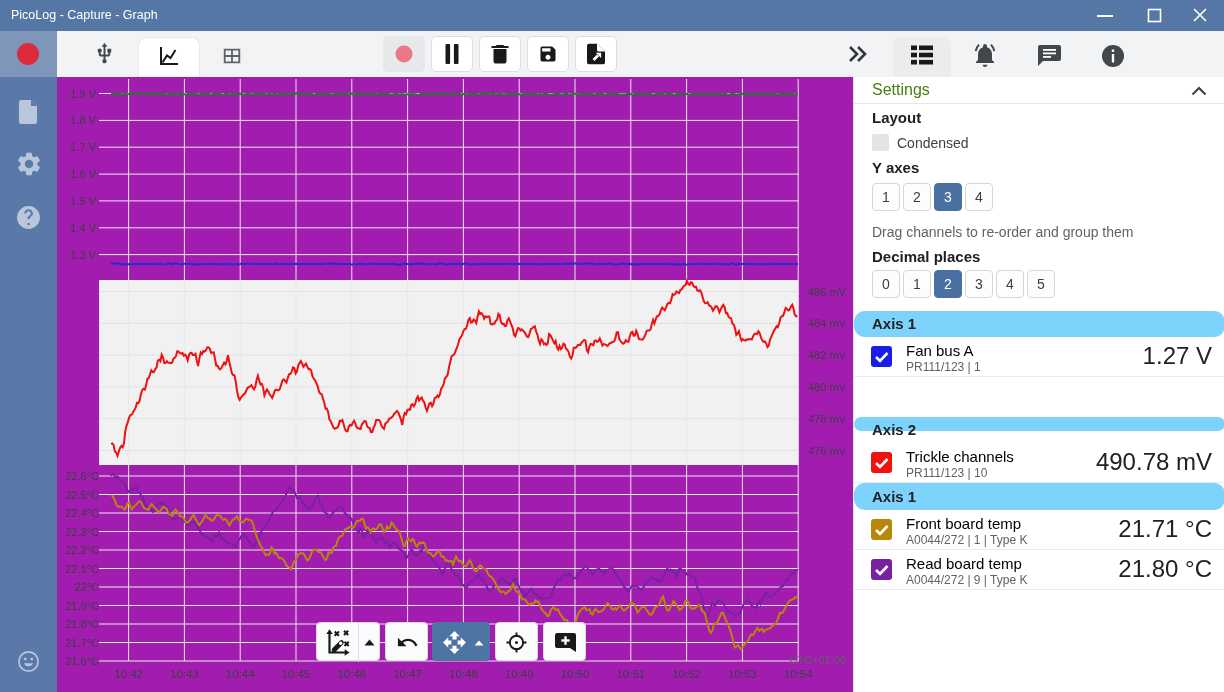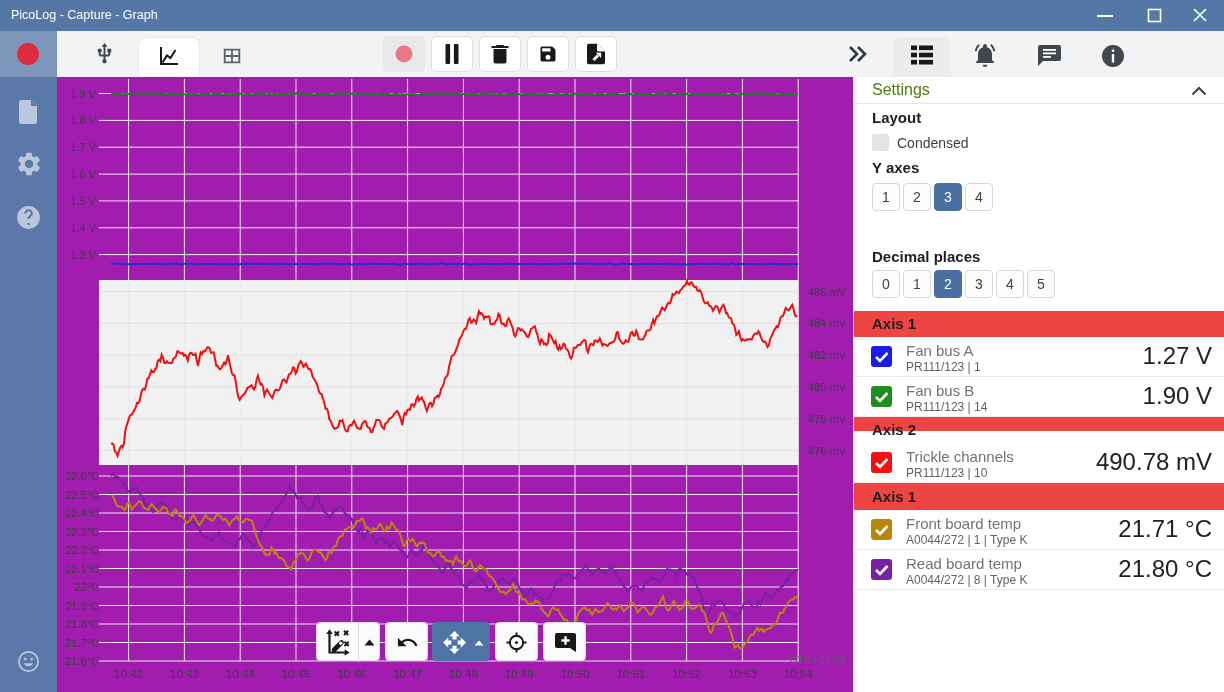--- a/index.html
+++ b/index.html
@@ -24,27 +24,27 @@
 #graph { position:absolute; left:57px; top:77px; width:796px; height:615px; background:#a21caf; }
 #panel { position:absolute; left:853px; top:77px; width:371px; height:615px; background:#fff;
   border-left:1px solid #e4e6e8; color:#202124; }
 .zbtn { position:absolute; top:622px; height:39px; background:#fafbfc;
   border:1px solid #d9dbde; border-radius:4px; box-shadow:0 1px 2px rgba(0,0,0,.06); }
 .zbtn.blue { background:#4e74a3; border-color:#4e74a3; }
 .ph { font-weight:700; font-size:15px; color:#202124; }
 .num { position:absolute; width:28px; height:28px; border:1px solid #d5d7da; border-radius:4px;
   background:#fdfdfd; font-size:14px; color:#3c4043; text-align:center; line-height:27px; }
 .num.sel { background:#4a6fa1; border-color:#4a6fa1; color:#fff; }
-.axhdr { position:absolute; left:0; width:371px; background:#ef4444; font-size:15px;
-  font-weight:700; color:#202124; }
+.axhdr { position:absolute; left:0; width:371px; background:#7dd3fc; font-size:15px;
+  font-weight:700; color:#202124;border-radius:11px; }
 .axhdr span { position:absolute; left:18px; }
 .row { position:absolute; left:0; width:371px; border-bottom:1px solid #ebebeb; }
 .cbx { position:absolute; left:17px; width:21px; height:21px; border-radius:3px; }
 .cbx svg { position:absolute; left:2px; top:2px; }
-.nm { position:absolute; left:52px; top:5px; font-size:15px; color:#737373; }
+.nm { position:absolute; left:52px; top:5px; font-size:15px; color:#000000; }
 .sub { position:absolute; left:52px; top:23px; font-size:12px; color:#5f6368; }
 .val { position:absolute; right:13px; top:5px; font-size:24px; color:#202124; }
 </style>
 </head>
 <body>
 <div id="titlebar">
   <span class="t">PicoLog - Capture - Graph</span>
   <svg class="abs" style="left:1096px;top:0" width="18" height="31">
       <rect x="1" y="15" width="16" height="2" fill="#fff"></rect>
     </svg>
@@ -287,20 +287,21 @@
   <div class="abs" style="left:0;top:26px;width:371px;height:1px;background:#e6e6e6"></div>
 
   <div class="abs ph" style="left:18px;top:32px">Layout</div>
   <div class="abs" style="left:18px;top:57px;width:17px;height:17px;background:#e2e4e5;border-radius:2px"></div>
   <div class="abs" style="left:43px;top:58px;font-size:14px;color:#3c4043">Condensed</div>
   <div class="abs ph" style="left:18px;top:82px">Y axes</div>
   <div class="num" style="left:18px;top:106px">1</div>
   <div class="num" style="left:49px;top:106px">2</div>
   <div class="num sel" style="left:80px;top:106px">3</div>
   <div class="num" style="left:111px;top:106px">4</div>
+  <div class="abs" style="left:18px;top:147px;font-size:14px;color:#5f6368">Drag channels to re-order and group them</div>
   <div class="abs ph" style="left:18px;top:171px">Decimal places</div>
   <div class="num" style="left:18px;top:193px">0</div>
   <div class="num" style="left:49px;top:193px">1</div>
   <div class="num sel" style="left:80px;top:193px">2</div>
   <div class="num" style="left:111px;top:193px">3</div>
   <div class="num" style="left:142px;top:193px">4</div>
   <div class="num" style="left:173px;top:193px">5</div>
 
   <div class="axhdr" style="top:234px;height:26px;line-height:26px">
       <span>Axis 1</span>
@@ -308,30 +309,20 @@
   <div class="row" style="top:260px;height:40px">
     <div class="cbx" style="top:9px;background:#1c1cea">
         <svg width="17" height="17" viewBox="0 0 17 17">
           <path d="M3 9 l4 4 l7.5 -8" stroke="#fff" stroke-width="2.6" fill="none"></path>
         </svg>
       </div>
     <div class="nm">Fan bus A</div>
     <div class="sub">PR111/123 | 1</div>
     <div class="val">1.27 V</div>
   </div>
-  <div class="row" style="top:300px;height:40px">
-    <div class="cbx" style="top:9px;background:#1e8e21">
-        <svg width="17" height="17" viewBox="0 0 17 17">
-          <path d="M3 9 l4 4 l7.5 -8" stroke="#fff" stroke-width="2.6" fill="none"></path>
-        </svg>
-      </div>
-    <div class="nm">Fan bus B</div>
-    <div class="sub">PR111/123 | 14</div>
-    <div class="val">1.90 V</div>
-  </div>
   <div class="axhdr" style="top:340px;height:14px;line-height:26px">
       <span>Axis 2</span>
     </div>
   <div class="row" style="top:366px;height:40px">
     <div class="cbx" style="top:9px;background:#f21111">
         <svg width="17" height="17" viewBox="0 0 17 17">
           <path d="M3 9 l4 4 l7.5 -8" stroke="#fff" stroke-width="2.6" fill="none"></path>
         </svg>
       </div>
     <div class="nm">Trickle channels</div>
@@ -351,16 +342,16 @@
     <div class="sub">A0044/272 | 1 | Type K</div>
     <div class="val">21.71 °C</div>
   </div>
   <div class="row" style="top:473px;height:40px">
     <div class="cbx" style="top:9px;background:#7722a2">
         <svg width="17" height="17" viewBox="0 0 17 17">
           <path d="M3 9 l4 4 l7.5 -8" stroke="#fff" stroke-width="2.6" fill="none"></path>
         </svg>
       </div>
     <div class="nm">Read board temp</div>
-    <div class="sub">A0044/272 | 8 | Type K</div>
+    <div class="sub">A0044/272 | 9 | Type K</div>
     <div class="val">21.80 °C</div>
   </div>
 </div>
 
 </body></html>

